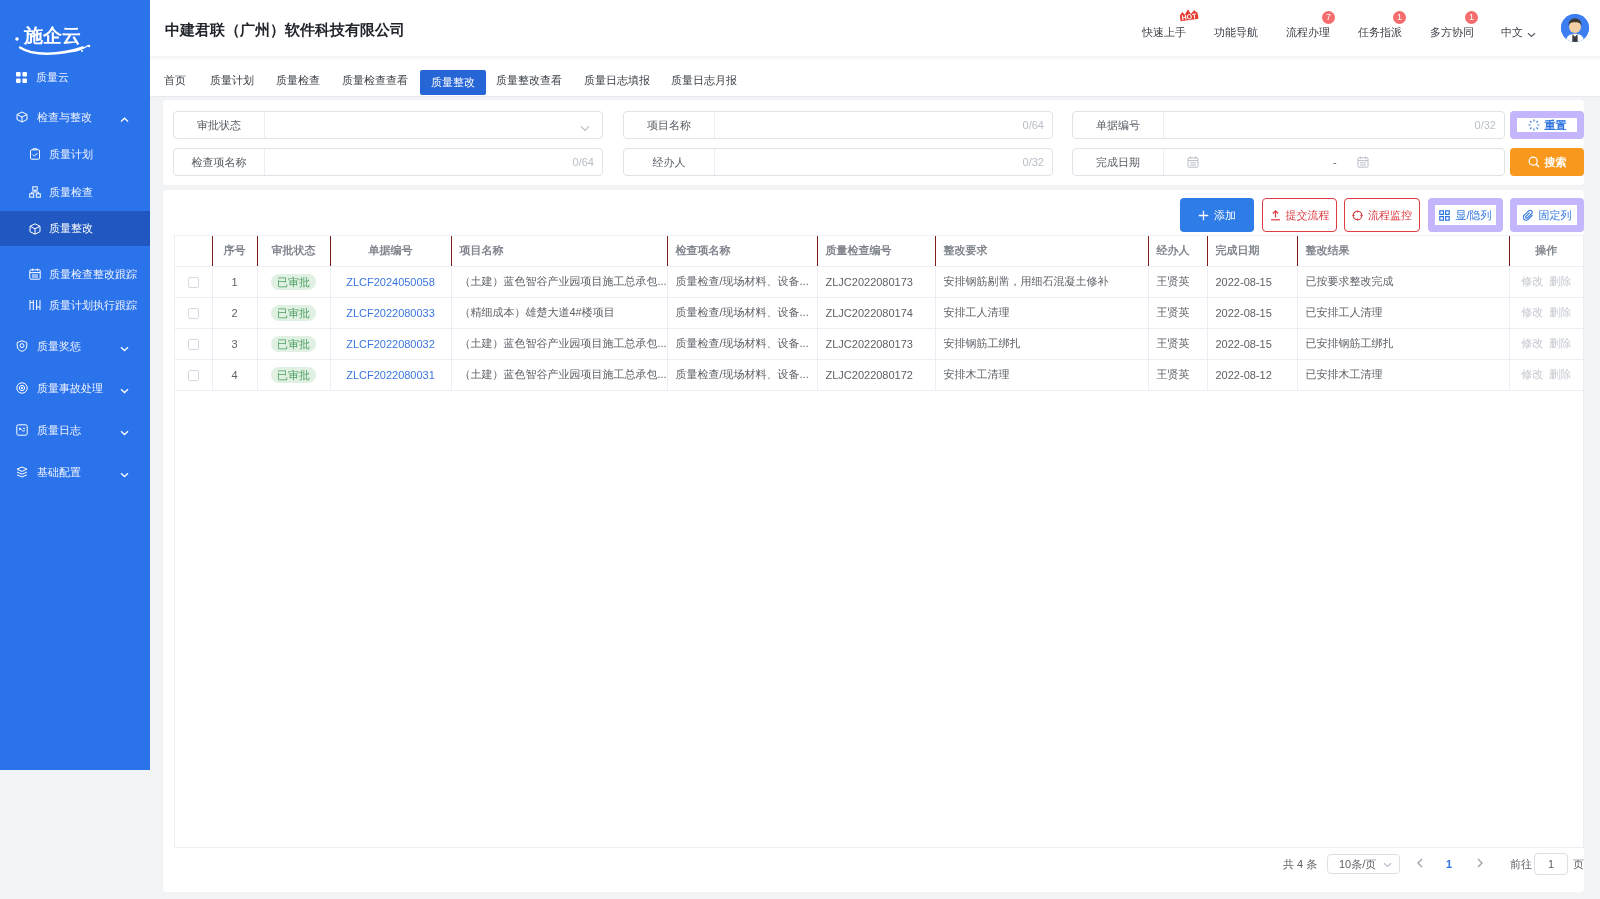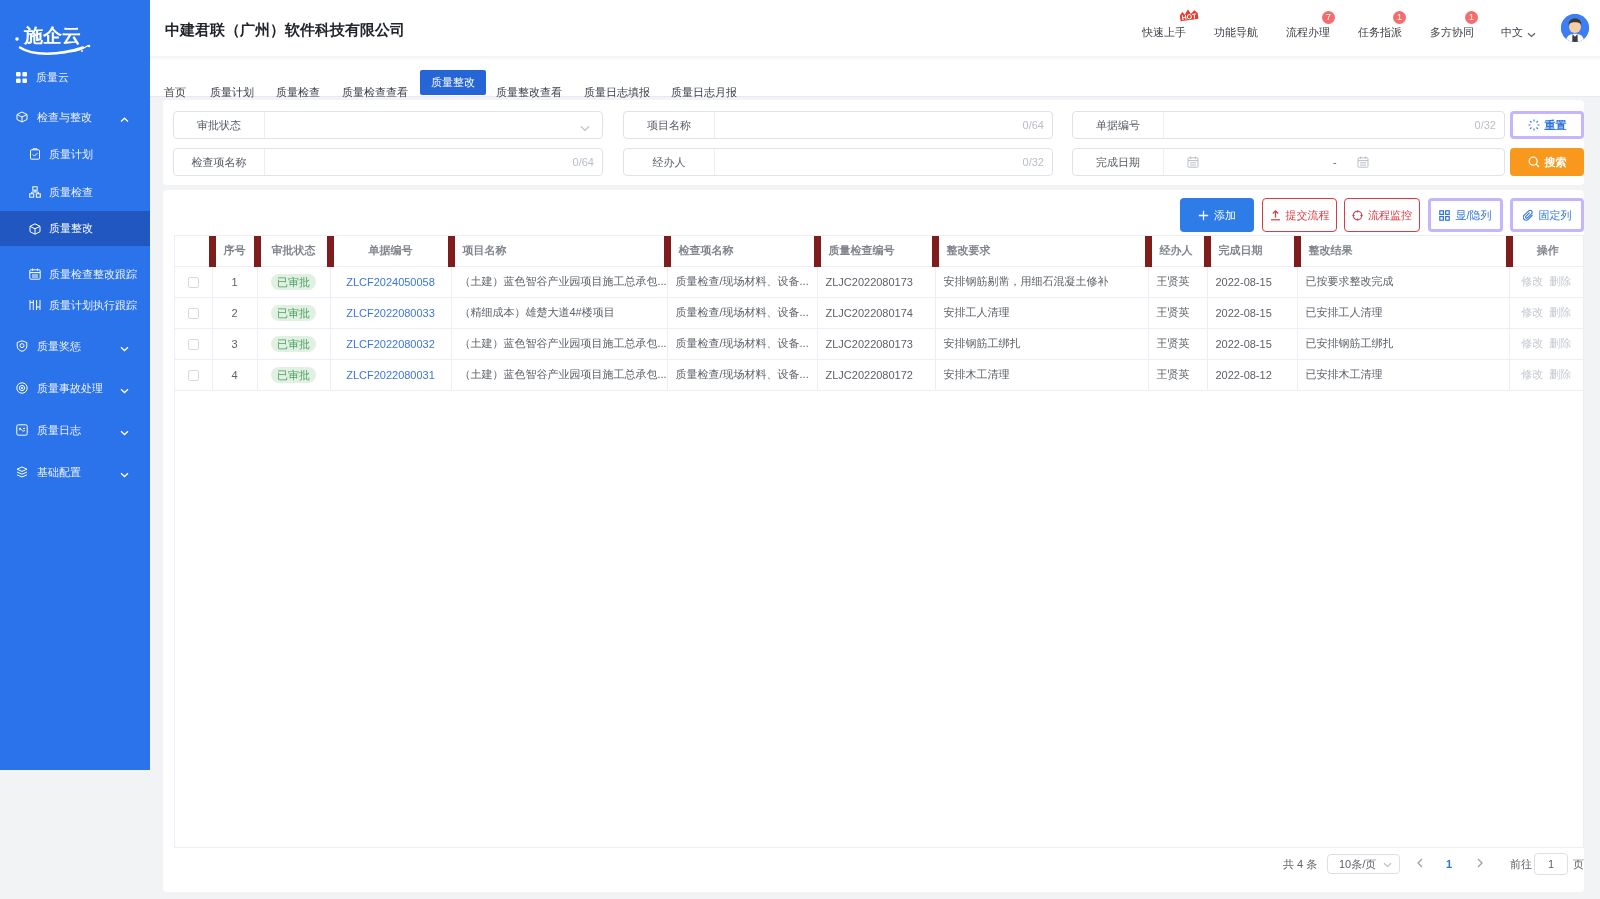--- a/index.html
+++ b/index.html
@@ -16,40 +16,40 @@
 .mi.active { background:#2057c0; color:#fff; }
 
 
 #header { position:absolute; left:150px; top:0; width:1450px; height:60px; background:#fff; }
 #htitle { position:absolute; left:15px; top:21px; font-size:15px; font-weight:bold; color:#21252b; }
 .hnav { position:absolute; top:25px; font-size:11px; color:#3a3e45; }
 .hbadge { position:absolute; height:13px; min-width:13px; border-radius:7px; background:#f56c6c; color:#fff; font-size:9px; line-height:13px; text-align:center; padding:0 2px; }
 
 
 #tabbar { position:absolute; left:150px; top:60px; width:1450px; height:37px; background:#fff; border-bottom:1px solid #e7e9ee; }
-.tab { position:absolute; top:13px; font-size:11px; color:#3b4047;margin-top:12px; }
+.tab { position:absolute; top:13px; font-size:11px; color:#3b4047; }
 #tabactive { position:absolute; left:270px; top:10px; width:66px; height:25px; background:#2565d5; border-radius:2px; color:#fff; font-size:11px; text-align:center; line-height:25px; }
 
 
 #filter { position:absolute; left:163px; top:100px; width:1421px; height:85px; background:#fff; border-radius:4px; }
 .ffield { position:absolute; height:28px; border:1px solid #dfe3e9; border-radius:4px; background:#fff; }
 .flabel { position:absolute; left:0; top:0; width:91px; height:26px; line-height:26px; text-align:center; color:#555b63; border-right:1px solid #eceef2; font-size:11px; }
 .fcount { position:absolute; right:8px; top:0; height:26px; line-height:26px; color:#b9bec7; font-size:11px; }
 
 
 .btn { position:absolute; height:34px; border-radius:4px; font-size:11px; display:flex; align-items:center; justify-content:center; gap:5px; }
 .btn-blue { background:#2e7ce8; color:#fff; }
 .btn-redo { background:#fff; border:1px solid #dc3b41; color:#dc3b41; }
-.btn-blueo { background:#fff; border:3px solid #c4b5fd; color:#2e74e0; }
+.btn-blueo { background:#fff; border:7px solid #c4b5fd; color:#2e74e0; }
 
 
 #main { position:absolute; left:163px; top:190px; width:1421px; height:702px; background:#fff; border-radius:4px; }
 #tablebox { position:absolute; left:11px; top:45px; width:1410px; height:613px; border:1px solid #ebeef5; }
 table { border-collapse:collapse; table-layout:fixed; width:1408px; font-size:11px; }
-th { height:30px; font-weight:bold; color:#81868e; border-right:7px solid #7f1d1d; border-bottom:1px solid #ebeef5; text-align:left; padding:0 0 0 8px; background:#fff; }
+th { height:30px; font-weight:bold; color:#81868e; border-right:1px solid #7f1d1d; border-bottom:1px solid #ebeef5; text-align:left; padding:0 0 0 8px; background:#fff; }
 td { height:31px; color:#5d6167; border-right:1px solid #ebeef5; border-bottom:1px solid #ebeef5; padding:0 0 0 8px; white-space:nowrap; overflow:hidden; }
 th.c, td.c { text-align:center; padding:0; }
 th:last-child, td:last-child { border-right:none; }
 .cb { display:inline-block; width:11px; height:11px; border:1px solid #d6dae0; border-radius:2px; vertical-align:middle; }
 .tag { display:inline-block; height:16px; line-height:16px; padding:0 6px; background:#e0f0e2; color:#4da061; border-radius:8px; font-size:11px; }
 .lnk { color:#3b76df; }
 .op { color:#c4c8d0; }
 
 
 .pg { position:absolute; font-size:11px; color:#5d6167; }

